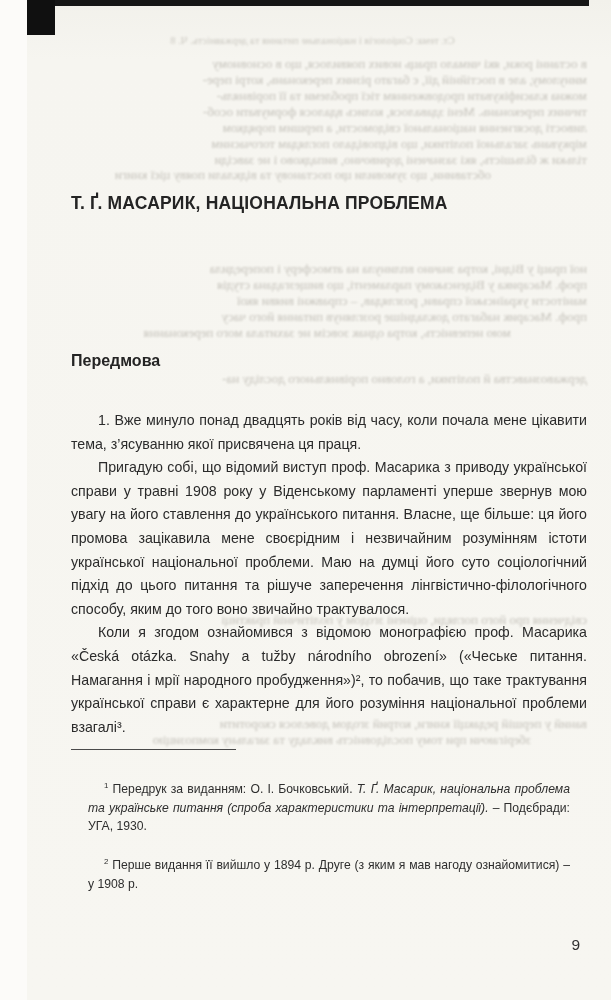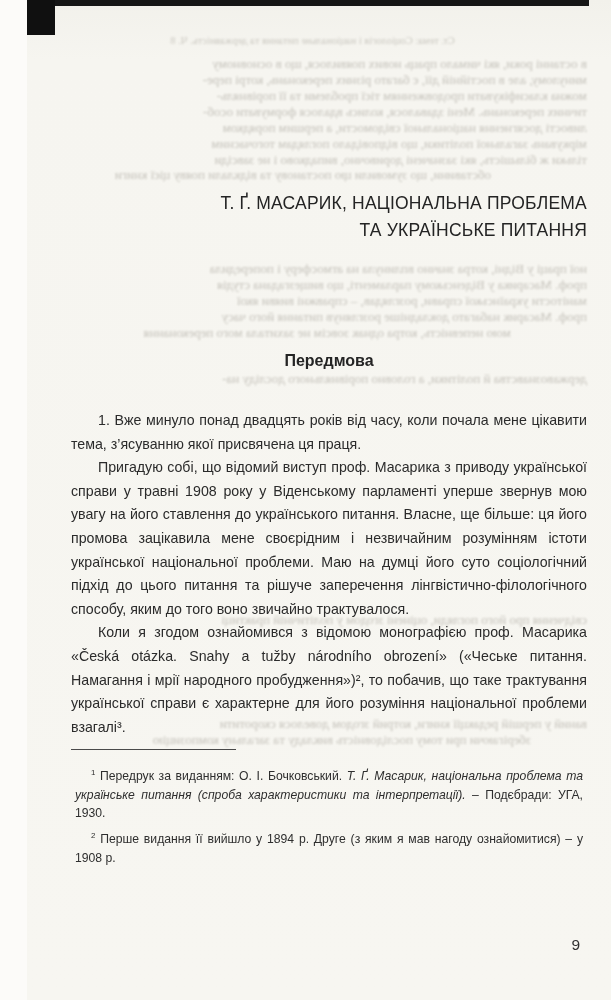--- a/index.html
+++ b/index.html
@@ -34,44 +34,44 @@
     z-index:1;
     font-family:"Liberation Serif", serif;
   }
   .bleed-header {
     left:45px; width:535px; text-align:center;
     font-size:10.5px; opacity:0.42;
   }
   
   .title {
     position:absolute; left:71px; top:178px; width:516px;
-    text-align:right; font-weight:400; font-size:17.5px; line-height:27px;
+    text-align:left; font-weight:700; font-size:17.5px; line-height:27px;
     color:#242424; z-index:2; letter-spacing:0.2px;
   }
   .title span { display:block; }
   .section-heading {
     position:absolute; left:71px; top:339px; width:516px;
-    text-align:center; font-weight:700; font-size:16px; color:#242424; z-index:2;
+    text-align:left; font-weight:700; font-size:16px; color:#242424; z-index:2;
   }
   .body-text {
     position:absolute; left:71px; top:389px; width:516px;
     font-size:14.2px; line-height:23.6px; text-align:justify;
     color:#2b2b2b; z-index:2;margin-top:20px;
   }
   .body-text p { margin:0; text-indent:27px; }
   .fn-rule {
     position:absolute; left:71px; top:749px; width:165px; height:1.3px;
     background:#4a4a4a; z-index:2;
   }
   .footnotes {
     position:absolute; left:71px; top:760px; width:516px;
     font-size:12.2px; line-height:18.6px; text-align:justify;
     color:#2e2e2e; z-index:2;
   }
-  .footnotes p { margin:4px; text-indent:16px; }
+  .footnotes p { margin:17px; text-indent:16px; }
   .footnotes sup, .body-text sup { font-size:0.65em; }
   .page-number {
     position:absolute; left:540px; top:936px; width:40px;
     font-size:15.5px; color:#303030; text-align:right; z-index:2;
   }
 </style>
 </head>
 <body>
 
 <div class="page">
@@ -97,21 +97,20 @@
   <div class="bleed" style="top:612px">свідчення про його погляди, оцінені згодом у політичній практиці</div>
   <div class="bleed" style="top:716px">ваний у першій редакції книги, котрий згодом довелося скоротити</div>
   <div class="bleed" style="top:732px; width:460px">зберігаючи при тому послідовність викладу та загальну композицію</div>
 
   <div class="edge-left"></div>
   <div class="scan-top"></div>
   <div class="scan-corner"></div>
 
   <h1 class="title">
     <span>Т. Ґ. МАСАРИК, НАЦІОНАЛЬНА ПРОБЛЕМА</span>
-    <span>ТА УКРАЇНСЬКЕ ПИТАННЯ</span>
   </h1>
 
   <h2 class="section-heading">Передмова</h2>
 
   <div class="body-text">
     <p>1. Вже минуло понад двадцять років від часу, коли почала мене цікавити тема, з’ясуванню якої присвячена ця праця.</p>
     <p>Пригадую собі, що відомий виступ проф. Масарика з приводу української справи у травні 1908 року у Віденському парламенті уперше звернув мою увагу на його ставлення до українського питання. Власне, ще більше: ця його промова зацікавила мене своєрідним і незвичайним розумінням істоти української національної проблеми. Маю на думці його суто соціологічний підхід до цього питання та рішуче заперечення лінгвістично-філологічного способу, яким до того воно звичайно трактувалося.</p>
     <p>Коли я згодом ознайомився з відомою монографією проф. Масарика «Česká otázka. Snahy a tužby národního obrození» («Чеське питання. Намагання і мрії народного пробудження»)², то побачив, що таке трактування української справи є характерне для його розуміння національної проблеми взагалі³.</p>
   </div>
 

